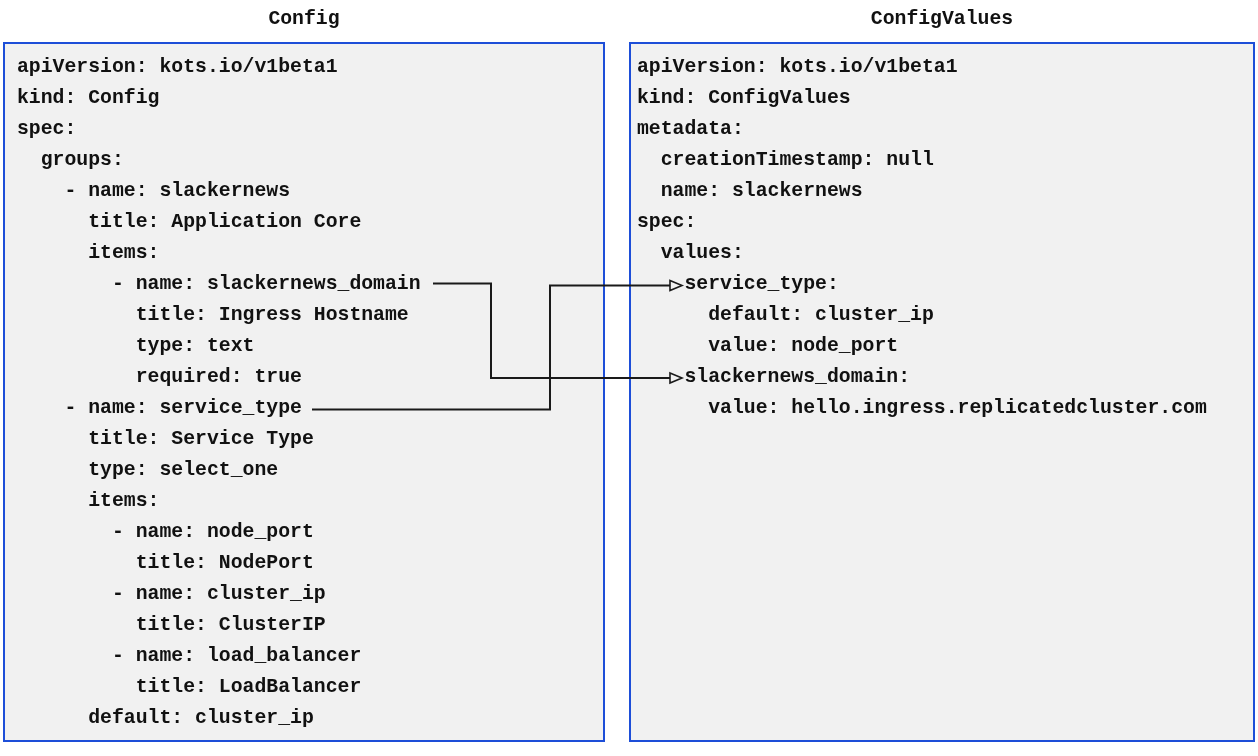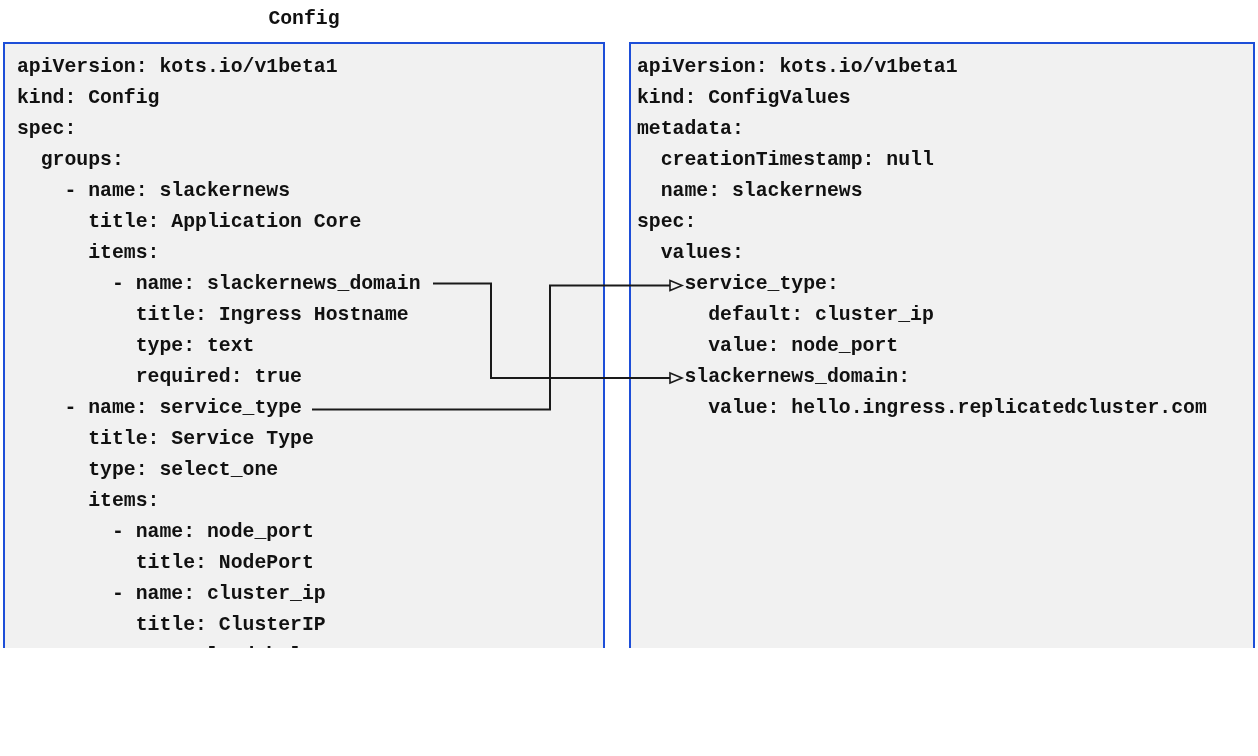--- a/index.html
+++ b/index.html
@@ -1,19 +1,19 @@
 <!DOCTYPE html>
 <html><head>
 <meta charset="utf-8">
 <style>
   html, body { margin: 0; padding: 0; background: #ffffff; }
   .page {
     position: relative;
     width: 1258px;
-    height: 648px;
+    height: 756px;
     background: #ffffff;
     overflow: hidden;
     font-family: "Liberation Mono", "DejaVu Sans Mono", monospace;
   }
   .panel-title {
     position: absolute;
     top: 6px;
     text-align: center;
     font: bold 19.8px/26px "Liberation Mono", monospace;
     color: #111111;
@@ -47,20 +47,21 @@
     pointer-events: none;
   }
 </style>
 </head>
 <body>
 
 <div class="page">
 
   <div class="panel-title left">Config</div>
 
+  <div class="panel-title right">ConfigValues</div>
 
   <div class="panel left">
     <pre>apiVersion: kots.io/v1beta1
 kind: Config
 spec:
   groups:
     - name: slackernews
       title: Application Core
       items:
         - name: slackernews_domain

